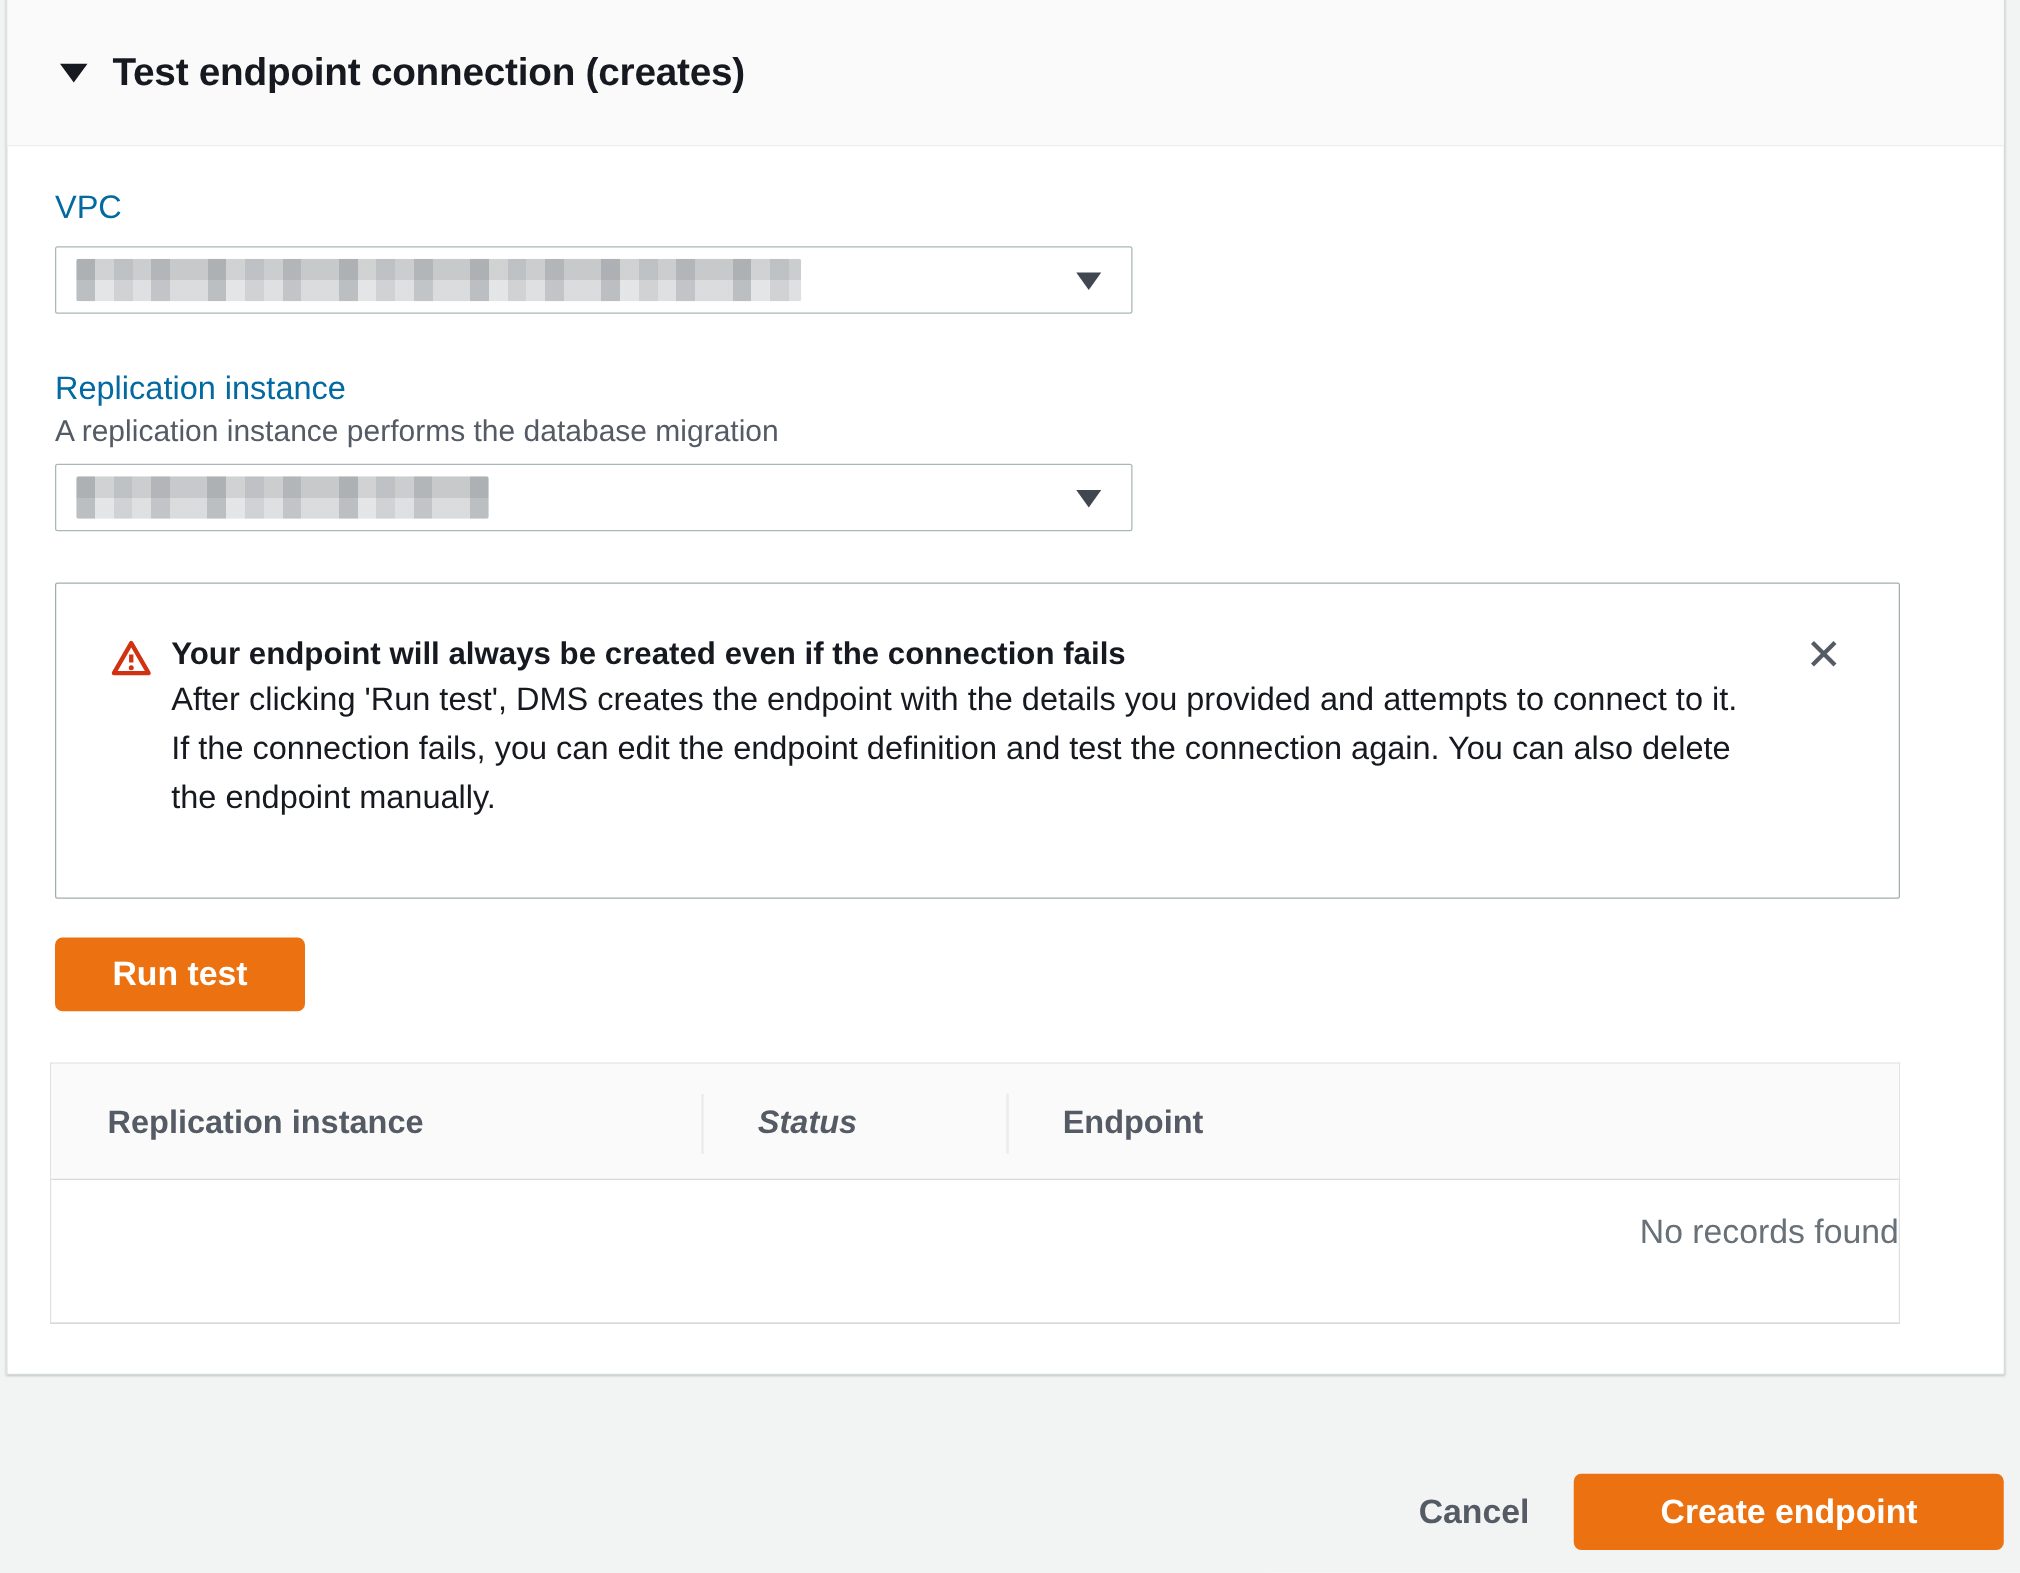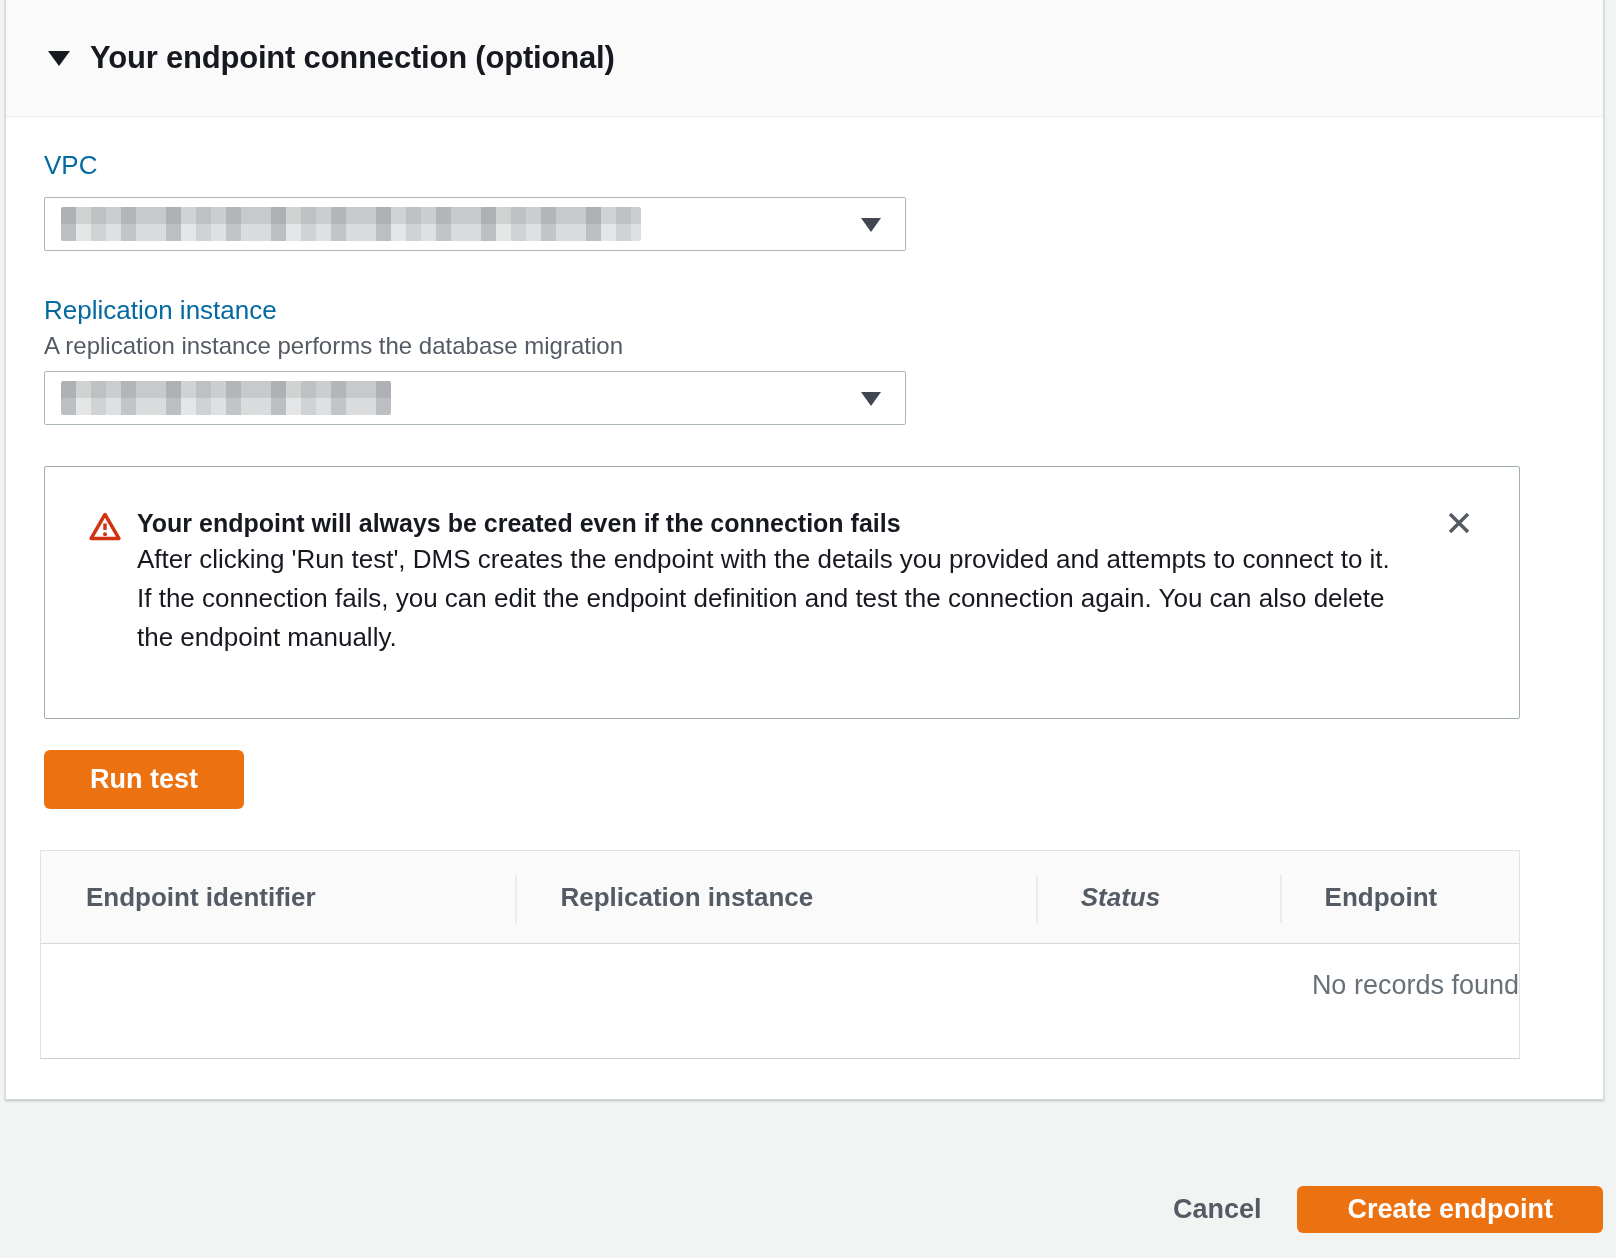--- a/index.html
+++ b/index.html
@@ -89,32 +89,32 @@
   .empty-msg { font-size:27px; color:#687078; }
 
   .footer-actions {
     position:absolute; right:13px; top:1181px; height:57px;
     display:flex; align-items:center; gap:36px;
   }
   .cancel-btn {
     background:none; border:none; font-family:"Liberation Sans",sans-serif;
     font-size:27px; font-weight:700; color:#545b64; cursor:pointer;
   }
-  .create-btn { height:47px; padding:0 50px; }
+  .create-btn { height:61px; padding:0 69px; }
 </style>
 </head>
 <body>
 
 <div class="page">
 
   <div class="card-bg"></div>
 
   <div class="card-header">
     <span class="caret-down"></span>
-    <span class="section-title">Your endpoint connection (optional)</span>
+    <span class="section-title">Test endpoint connection (creates)</span>
   </div>
 
   <div class="field-label" style="top:150px;">VPC</div>
   <div class="select" style="top:197px;">
     <div class="redacted wide"></div>
     <span class="select-caret"></span>
   </div>
 
   <div class="field-label" style="top:295px;">Replication instance</div>
   <div class="field-desc" style="top:332px;">A replication instance performs the database migration</div>
@@ -139,21 +139,20 @@
       <svg width="28" height="28" viewBox="0 0 28 28">
         <path d="M5 5 L23 23 M23 5 L5 23" stroke="#545b64" stroke-width="3.4"></path>
       </svg>
     </button>
   </div>
 
   <button class="btn-orange run-test">Run test</button>
 
   <div class="results-table">
     <div class="thead">
-      <div class="th c1">Endpoint identifier</div>
       <div class="th c2">Replication instance</div>
       <div class="th c3">Status</div>
       <div class="th c4">Endpoint</div>
     </div>
     <div class="tbody">
       <div class="empty-msg">No records found</div>
     </div>
   </div>
 
   <div class="footer-actions">

